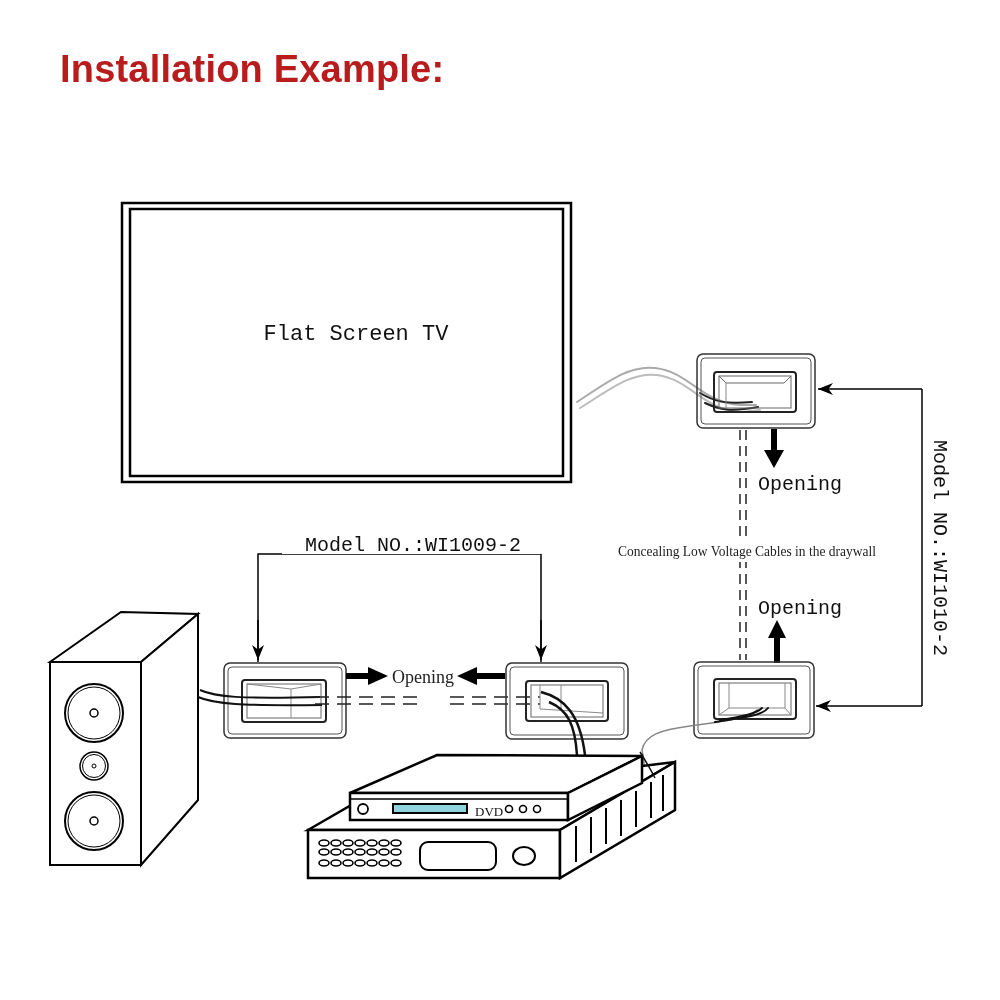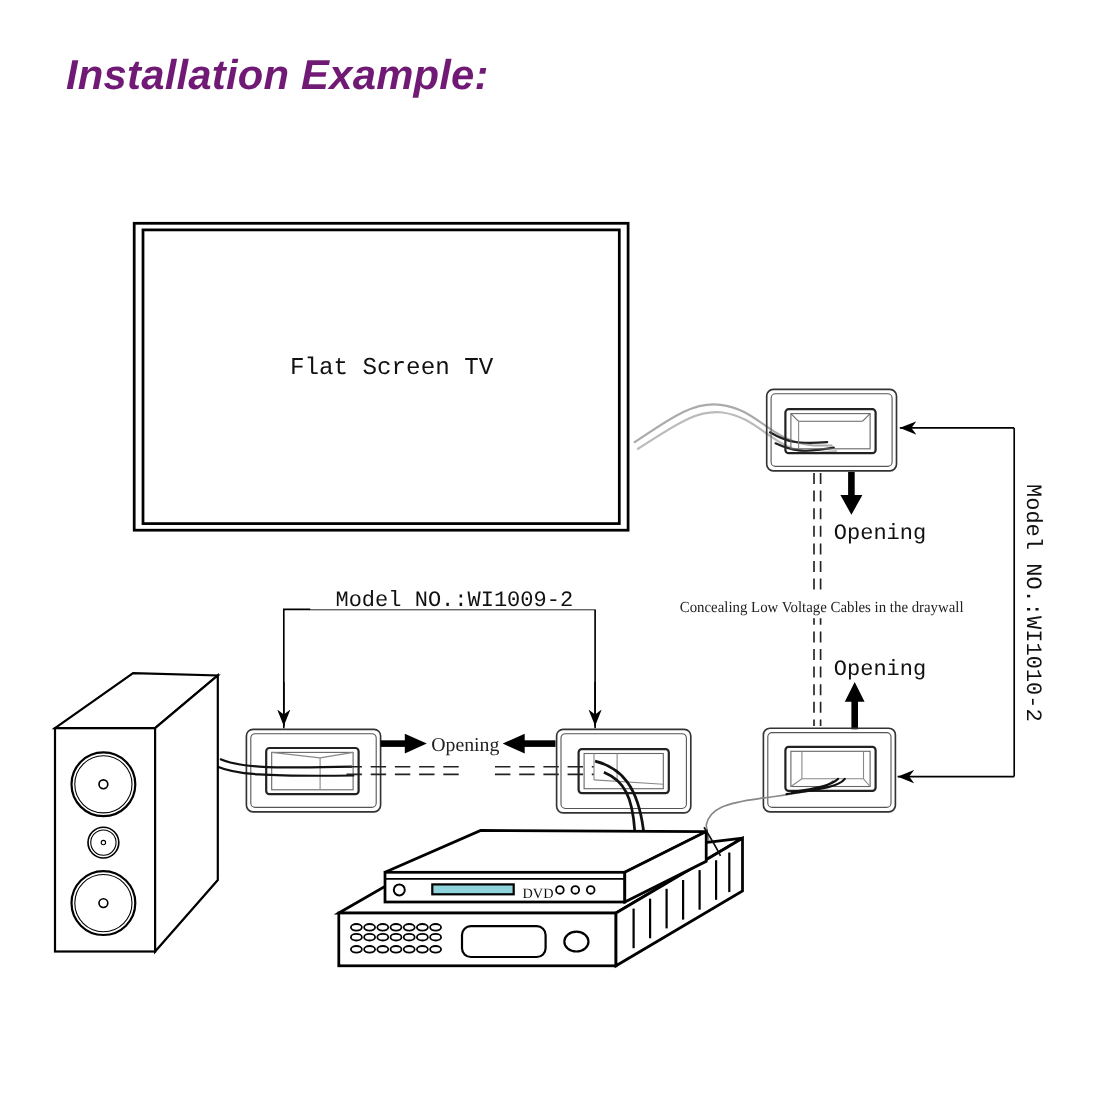--- a/index.html
+++ b/index.html
@@ -1,22 +1,21 @@
 <!DOCTYPE html>
 <html><head>
   <meta charset="utf-8">
   <style>
     html, body { margin: 0; padding: 0; background: #ffffff; }
     body { width: 1000px; height: 1000px; position: relative; overflow: hidden; }
     .title {
       position: absolute; left: 60px; top: 48px;
       font-family: "Liberation Sans", sans-serif;
-      font-weight: bold; font-size: 38px; color: #701a75;
+      font-weight: bold; font-size: 38px; color: #b91c1c;
       letter-spacing: 0.2px;
-      font-style: italic;
     }
     svg { position: absolute; left: 0; top: 0; }
     .lbl { font-family: "Liberation Mono", "DejaVu Sans Mono", monospace; fill: #111; }
     .serif { font-family: "Liberation Serif", "DejaVu Serif", serif; fill: #111; }
     .narrow { font-family: "Liberation Serif", "DejaVu Serif", serif; fill: #222; }
   </style>
 </head>
 <body>
 
 <div class="title">Installation Example:</div>

